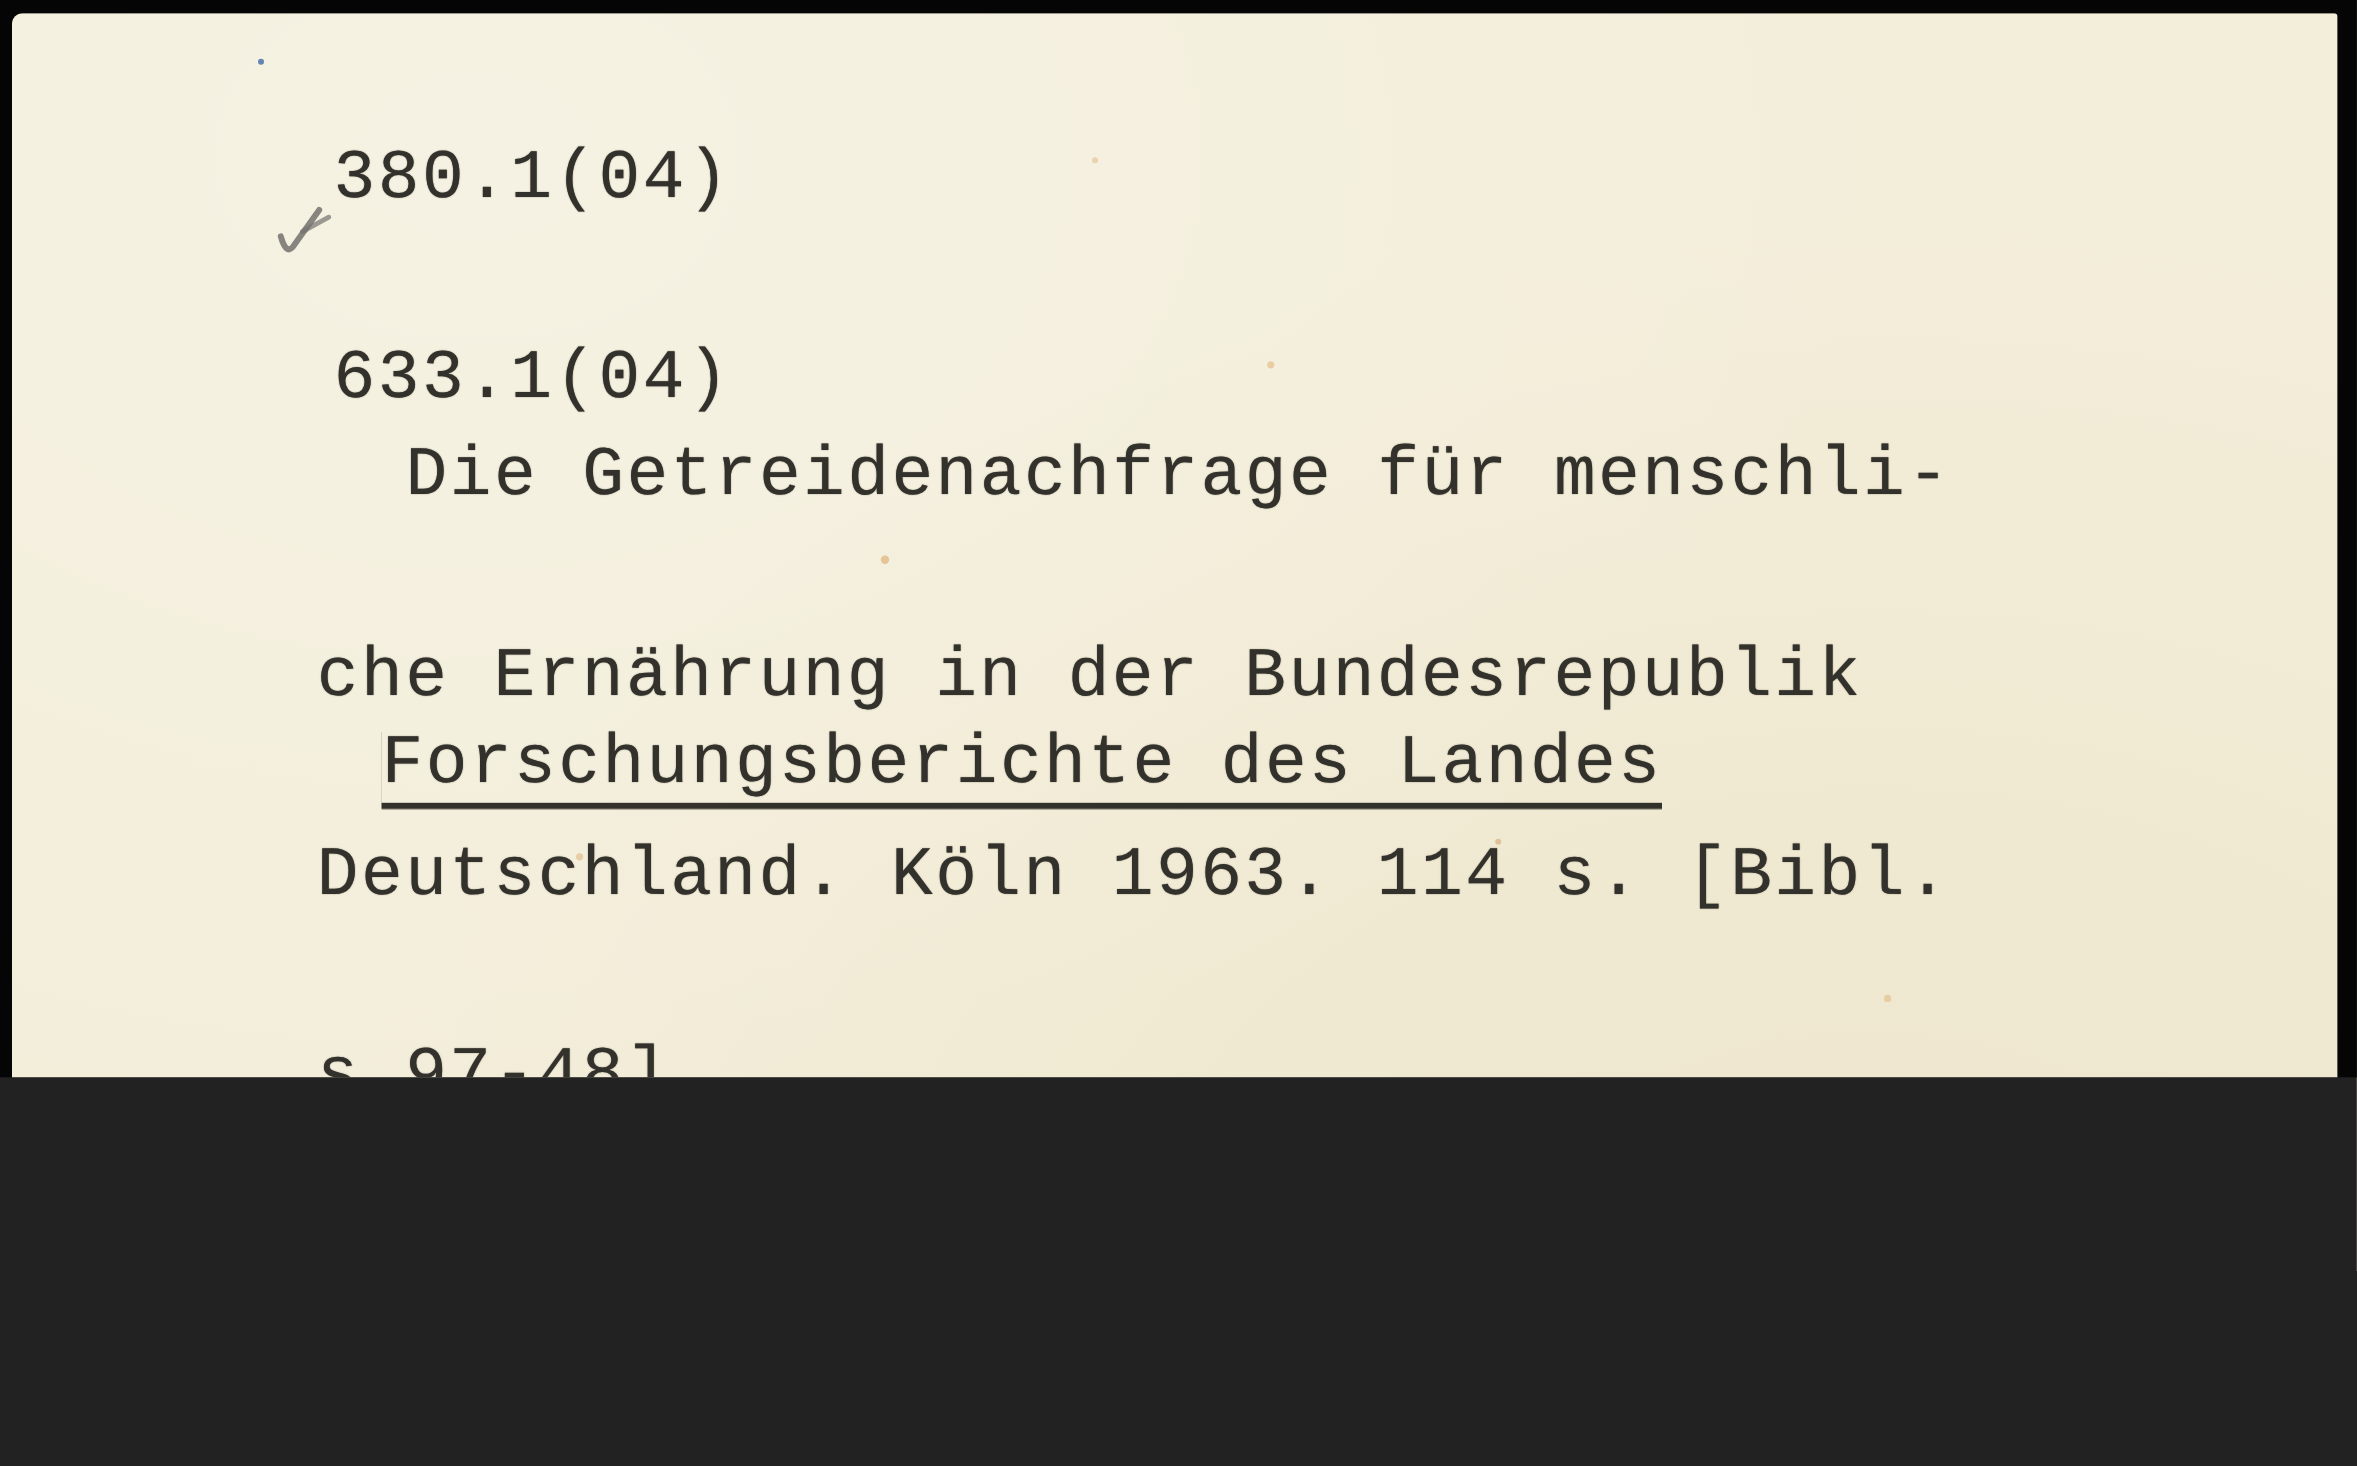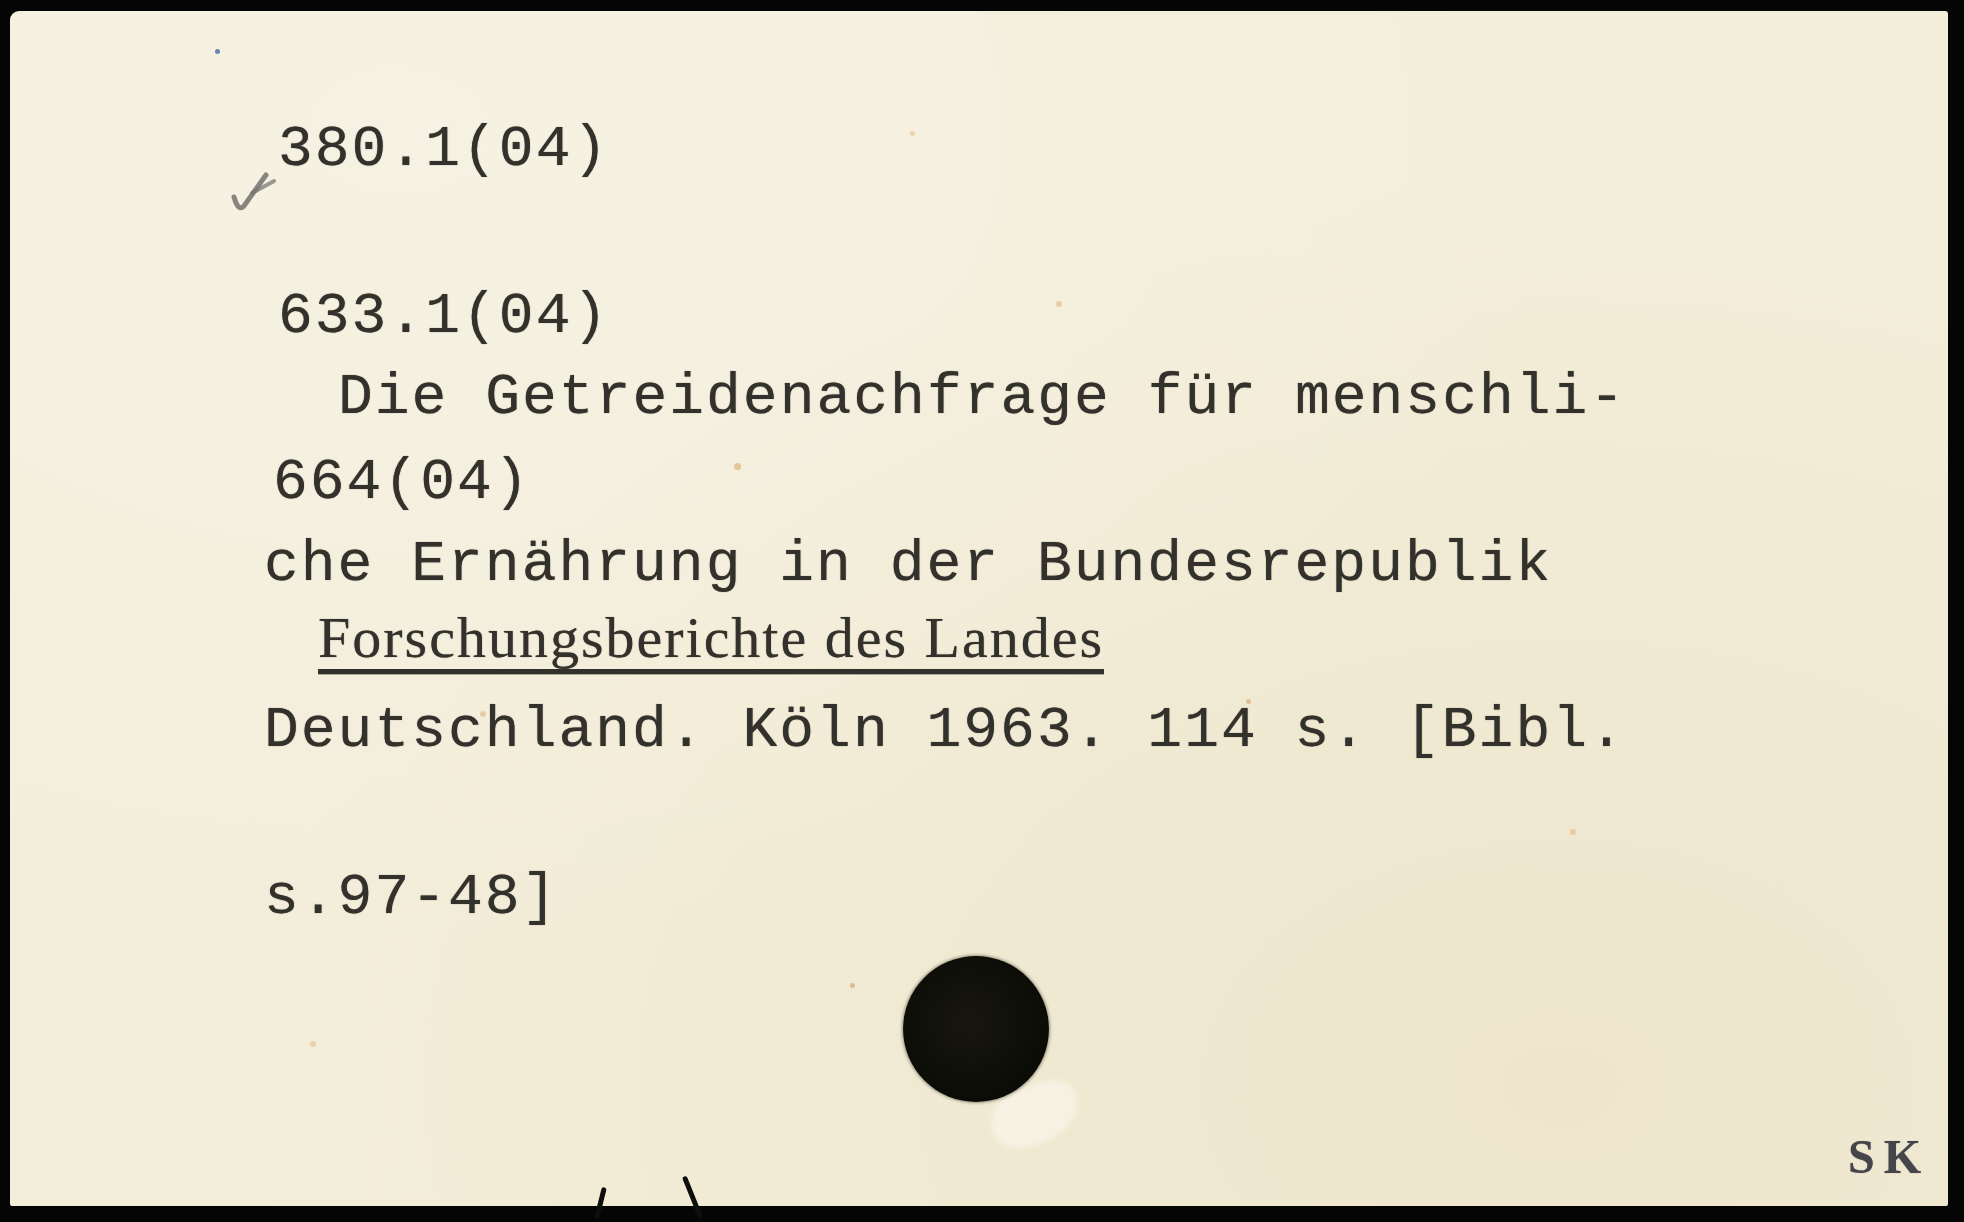--- a/index.html
+++ b/index.html
@@ -5,21 +5,21 @@
   :root{
     --card-background:#f3eeda;
     --ink:#33312b;
     --frame:#050505;
     --stamp-ink:#45454c;
     --pencil:#74726e;
   }
   html,body{margin:0;padding:0;background:#222;}
   .scan{
     position:relative;
-    width:1964px;height:1222px;
+    width:1964px;height:898px;
     background:var(--frame,#050505);
     overflow:hidden;
     font-family:"Liberation Mono","DejaVu Sans Mono",monospace;
   }
   .card{
     position:absolute;
     left:10px;top:11px;
     width:1938px;height:1195px;
     background:
       radial-gradient(ellipse at 20% 10%, rgba(255,255,255,0.25), rgba(255,255,255,0) 55%),
@@ -40,21 +40,20 @@
   .cls-line-3{margin-left:-5px;}
   .author{left:254px;top:190px;}
   .title-block{left:254px;top:248px;}
   .t-indent{padding-left:74px;}
   .series-block{left:308px;top:484px;line-height:57px;}
   .series-line span{
     display:inline-block;
     border-bottom:5px solid var(--ink,#33312b);
     padding-bottom:3px;
     box-shadow:0 1px 0 rgba(46,42,32,.35);
-    font-family:Liberation Serif, serif;
   }
   .pencil-mark{position:absolute;left:212px;top:152px;width:70px;height:70px;}
   .punch-hole{
     position:absolute;left:893px;top:945px;width:146px;height:146px;
     border-radius:50%;
     background:radial-gradient(circle at 45% 45%, #17170f 0%, #0c0c07 70%, #060604 100%);
     box-shadow:0 0 3px 1px rgba(60,55,40,.5);
   }
   .hole-tear{
     position:absolute;left:980px;top:1075px;width:90px;height:58px;
@@ -88,21 +87,20 @@
 </style>
 </head>
 <body>
 
 <div class="scan">
   <div class="card">
 
     <div class="typed classification">
       <div class="cls-line">380.1(04)</div>
       <div class="cls-line">633.1(04)</div>
-      <div class="cls-line cls-line-3">664(04)</div>
     </div>
 
     <svg class="pencil-mark" viewBox="0 0 70 70">
       <path d="M12 34 Q17 52 24 40 L44 12" fill="none" stroke="var(--pencil,#74726e)" stroke-width="5" stroke-linecap="round" opacity="0.85"></path>
       <path d="M30 30 L52 18" fill="none" stroke="var(--pencil,#74726e)" stroke-width="4" stroke-linecap="round" opacity="0.7"></path>
     </svg>
 
 
     <div class="typed title-block">
       <div class="t-line t-indent">Die Getreidenachfrage für menschli-</div>

